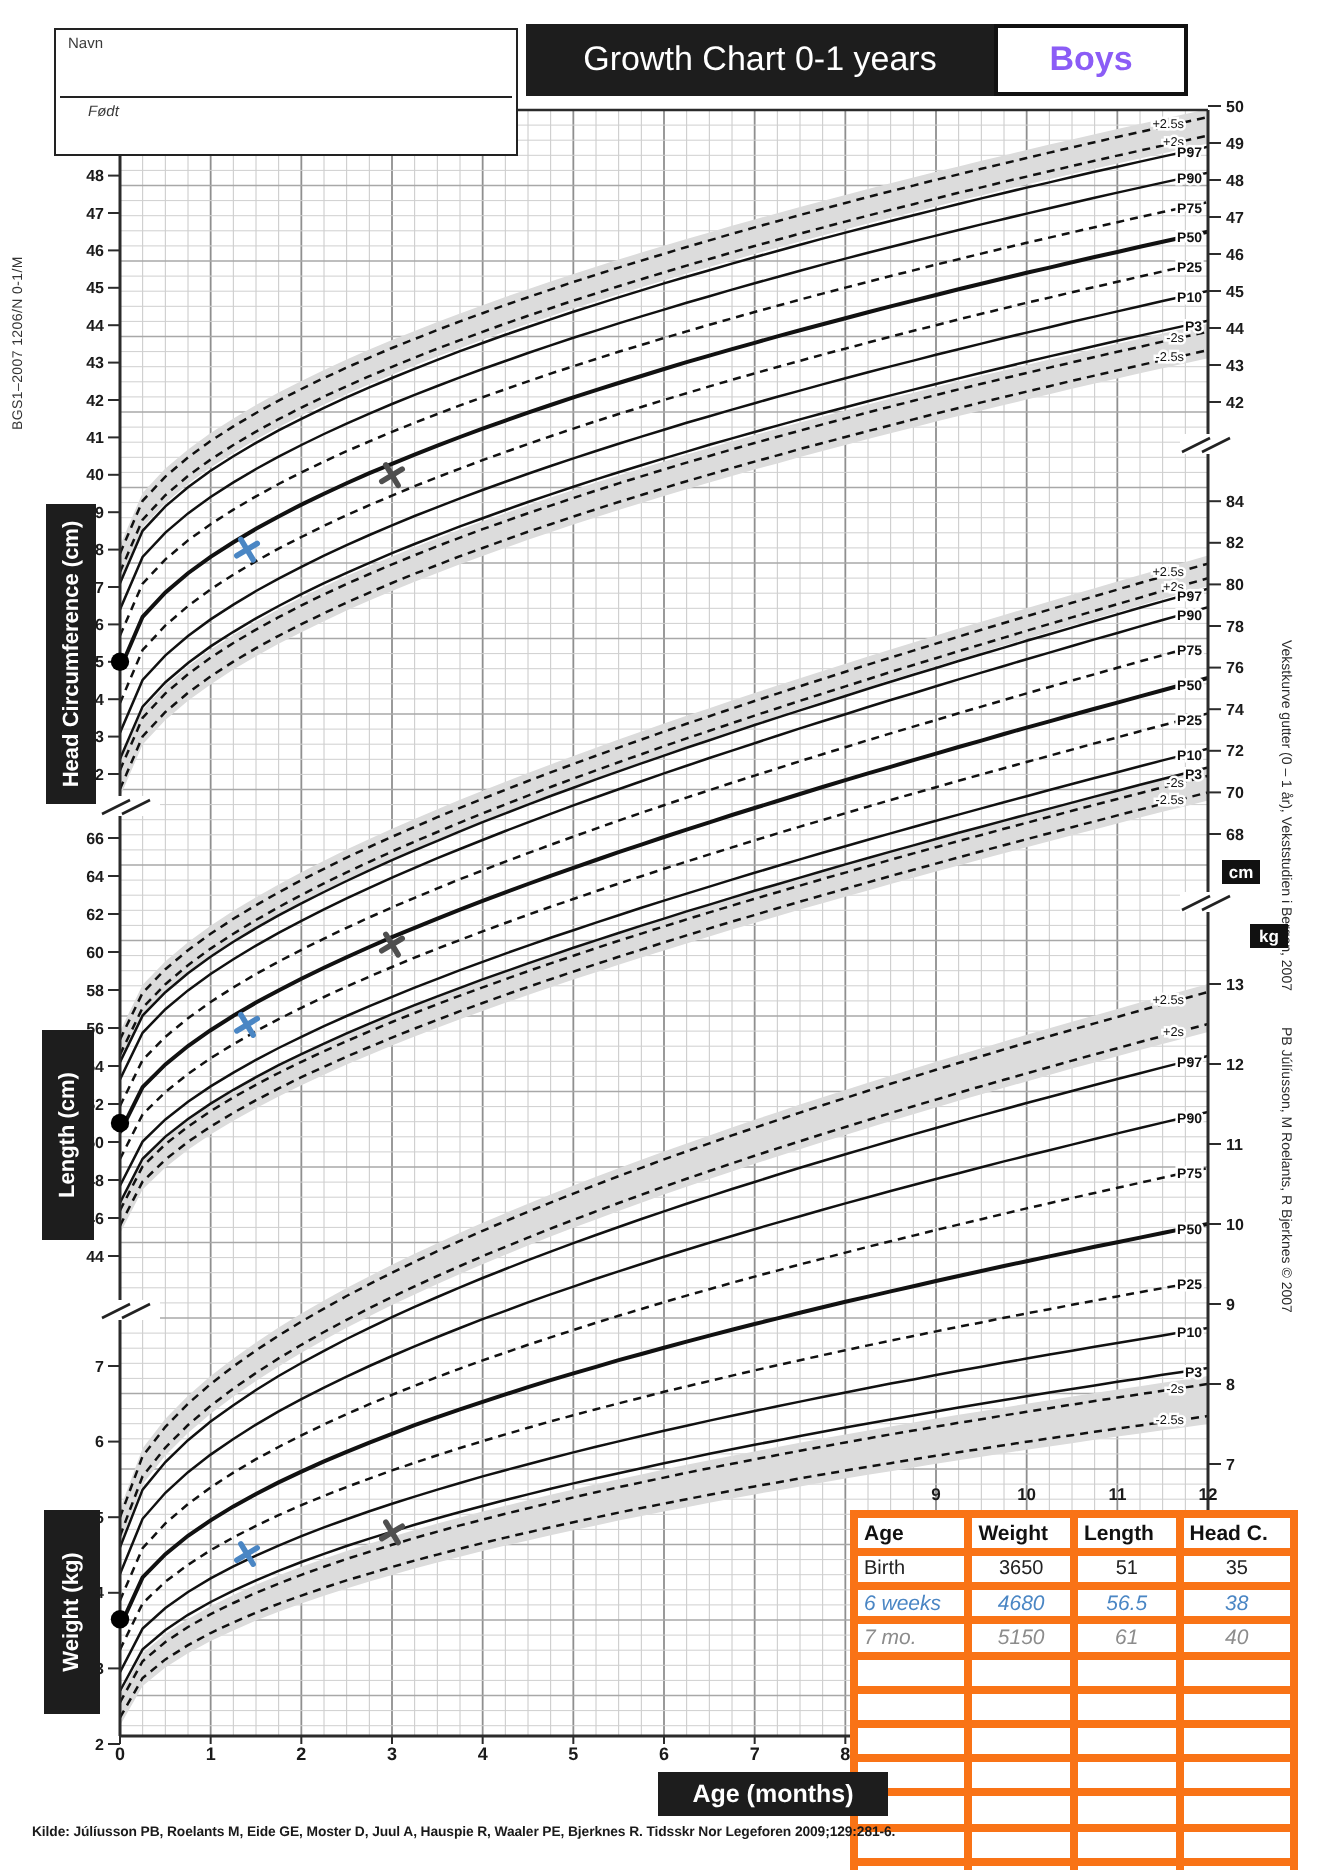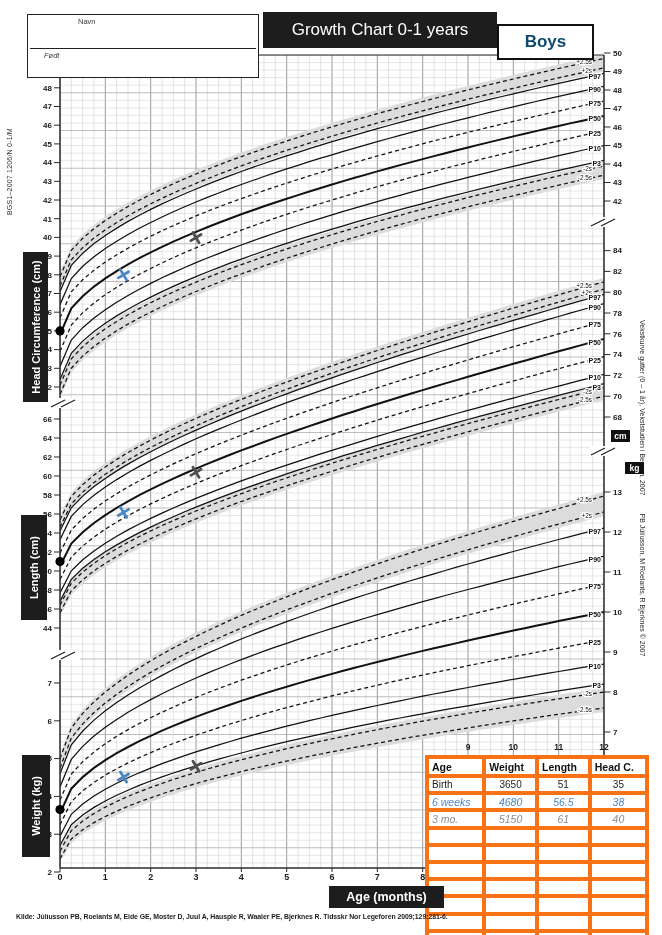--- a/index.html
+++ b/index.html
@@ -2,30 +2,30 @@
 <html><head>
 <meta charset="utf-8">
 <style>
   html,body{margin:0;padding:0;background:#e8e8e8;}
   #page{position:relative;width:662px;height:935px;background:#fff;
         font-family:"Liberation Sans",sans-serif;overflow:hidden;box-shadow:0 0 4px #bbb;}
   #chartSvg{position:absolute;left:0;top:0;}
   .abs{position:absolute;}
   
   .navn-box{left:27px;top:14px;width:230px;height:62px;border:1.6px solid #222;background:#fff;z-index:5;}
-  .navn-label{position:absolute;left:6px;top:2px;font-size:7.5px;color:#3a3a3a;margin-left:44px;}
+  .navn-label{position:absolute;left:6px;top:2px;font-size:7.5px;color:#3a3a3a;}
   .navn-line{position:absolute;left:2px;right:2px;top:33px;border-bottom:1.4px solid #222;}
   .fodt-label{position:absolute;left:16px;top:36px;font-size:7.5px;font-style:italic;color:#3a3a3a;}
   .fill-area{position:absolute;left:2px;right:2px;height:24px;}
   
   .title-box{left:263px;top:12px;width:234px;height:36px;background:#1d1d1d;color:#fff;
              display:flex;align-items:center;justify-content:center;font-size:17px;z-index:5;}
   .sex-box{left:497px;top:12px;width:97px;height:36px;background:#fff;border:2px solid #111;
            box-sizing:border-box;display:flex;align-items:center;justify-content:center;
-           font-size:17px;font-weight:bold;color:#0c4a6e;z-index:5;margin-top:12px;}
+           font-size:17px;font-weight:bold;color:#8b5cf6;z-index:5;}
   
   .rot{transform:rotate(-90deg);transform-origin:top left;}
   .black-label{background:#1d1d1d;color:#fff;font-weight:bold;font-size:11px;
                display:flex;align-items:center;justify-content:center;z-index:4;}
   .left-code{left:6px;top:215px;width:132px;height:13px;font-size:7px;color:#333;
              letter-spacing:.2px;z-index:4;}
   .right-credit{left:646px;top:320px;width:450px;height:9px;font-size:7px;color:#2a2a2a;
                 transform:rotate(90deg);transform-origin:top left;white-space:nowrap;z-index:4;}
   .right-credit span{margin-right:18px;}
   .badge{background:#111;color:#fff;font-weight:bold;font-size:8.5px;width:19px;height:12px;
@@ -548,21 +548,21 @@
           <td>51</td>
           <td>35</td>
         </tr>
         <tr class="hand-blue">
           <td>6 weeks</td>
           <td>4680</td>
           <td>56.5</td>
           <td>38</td>
         </tr>
         <tr class="hand-gray">
-          <td>3 mo.</td>
+          <td>7 mo.</td>
           <td>5150</td>
           <td>61</td>
           <td>40</td>
         </tr>
         <tr>
           <td>&nbsp;</td>
           <td>&nbsp;</td>
           <td>&nbsp;</td>
           <td>&nbsp;</td>
         </tr>

